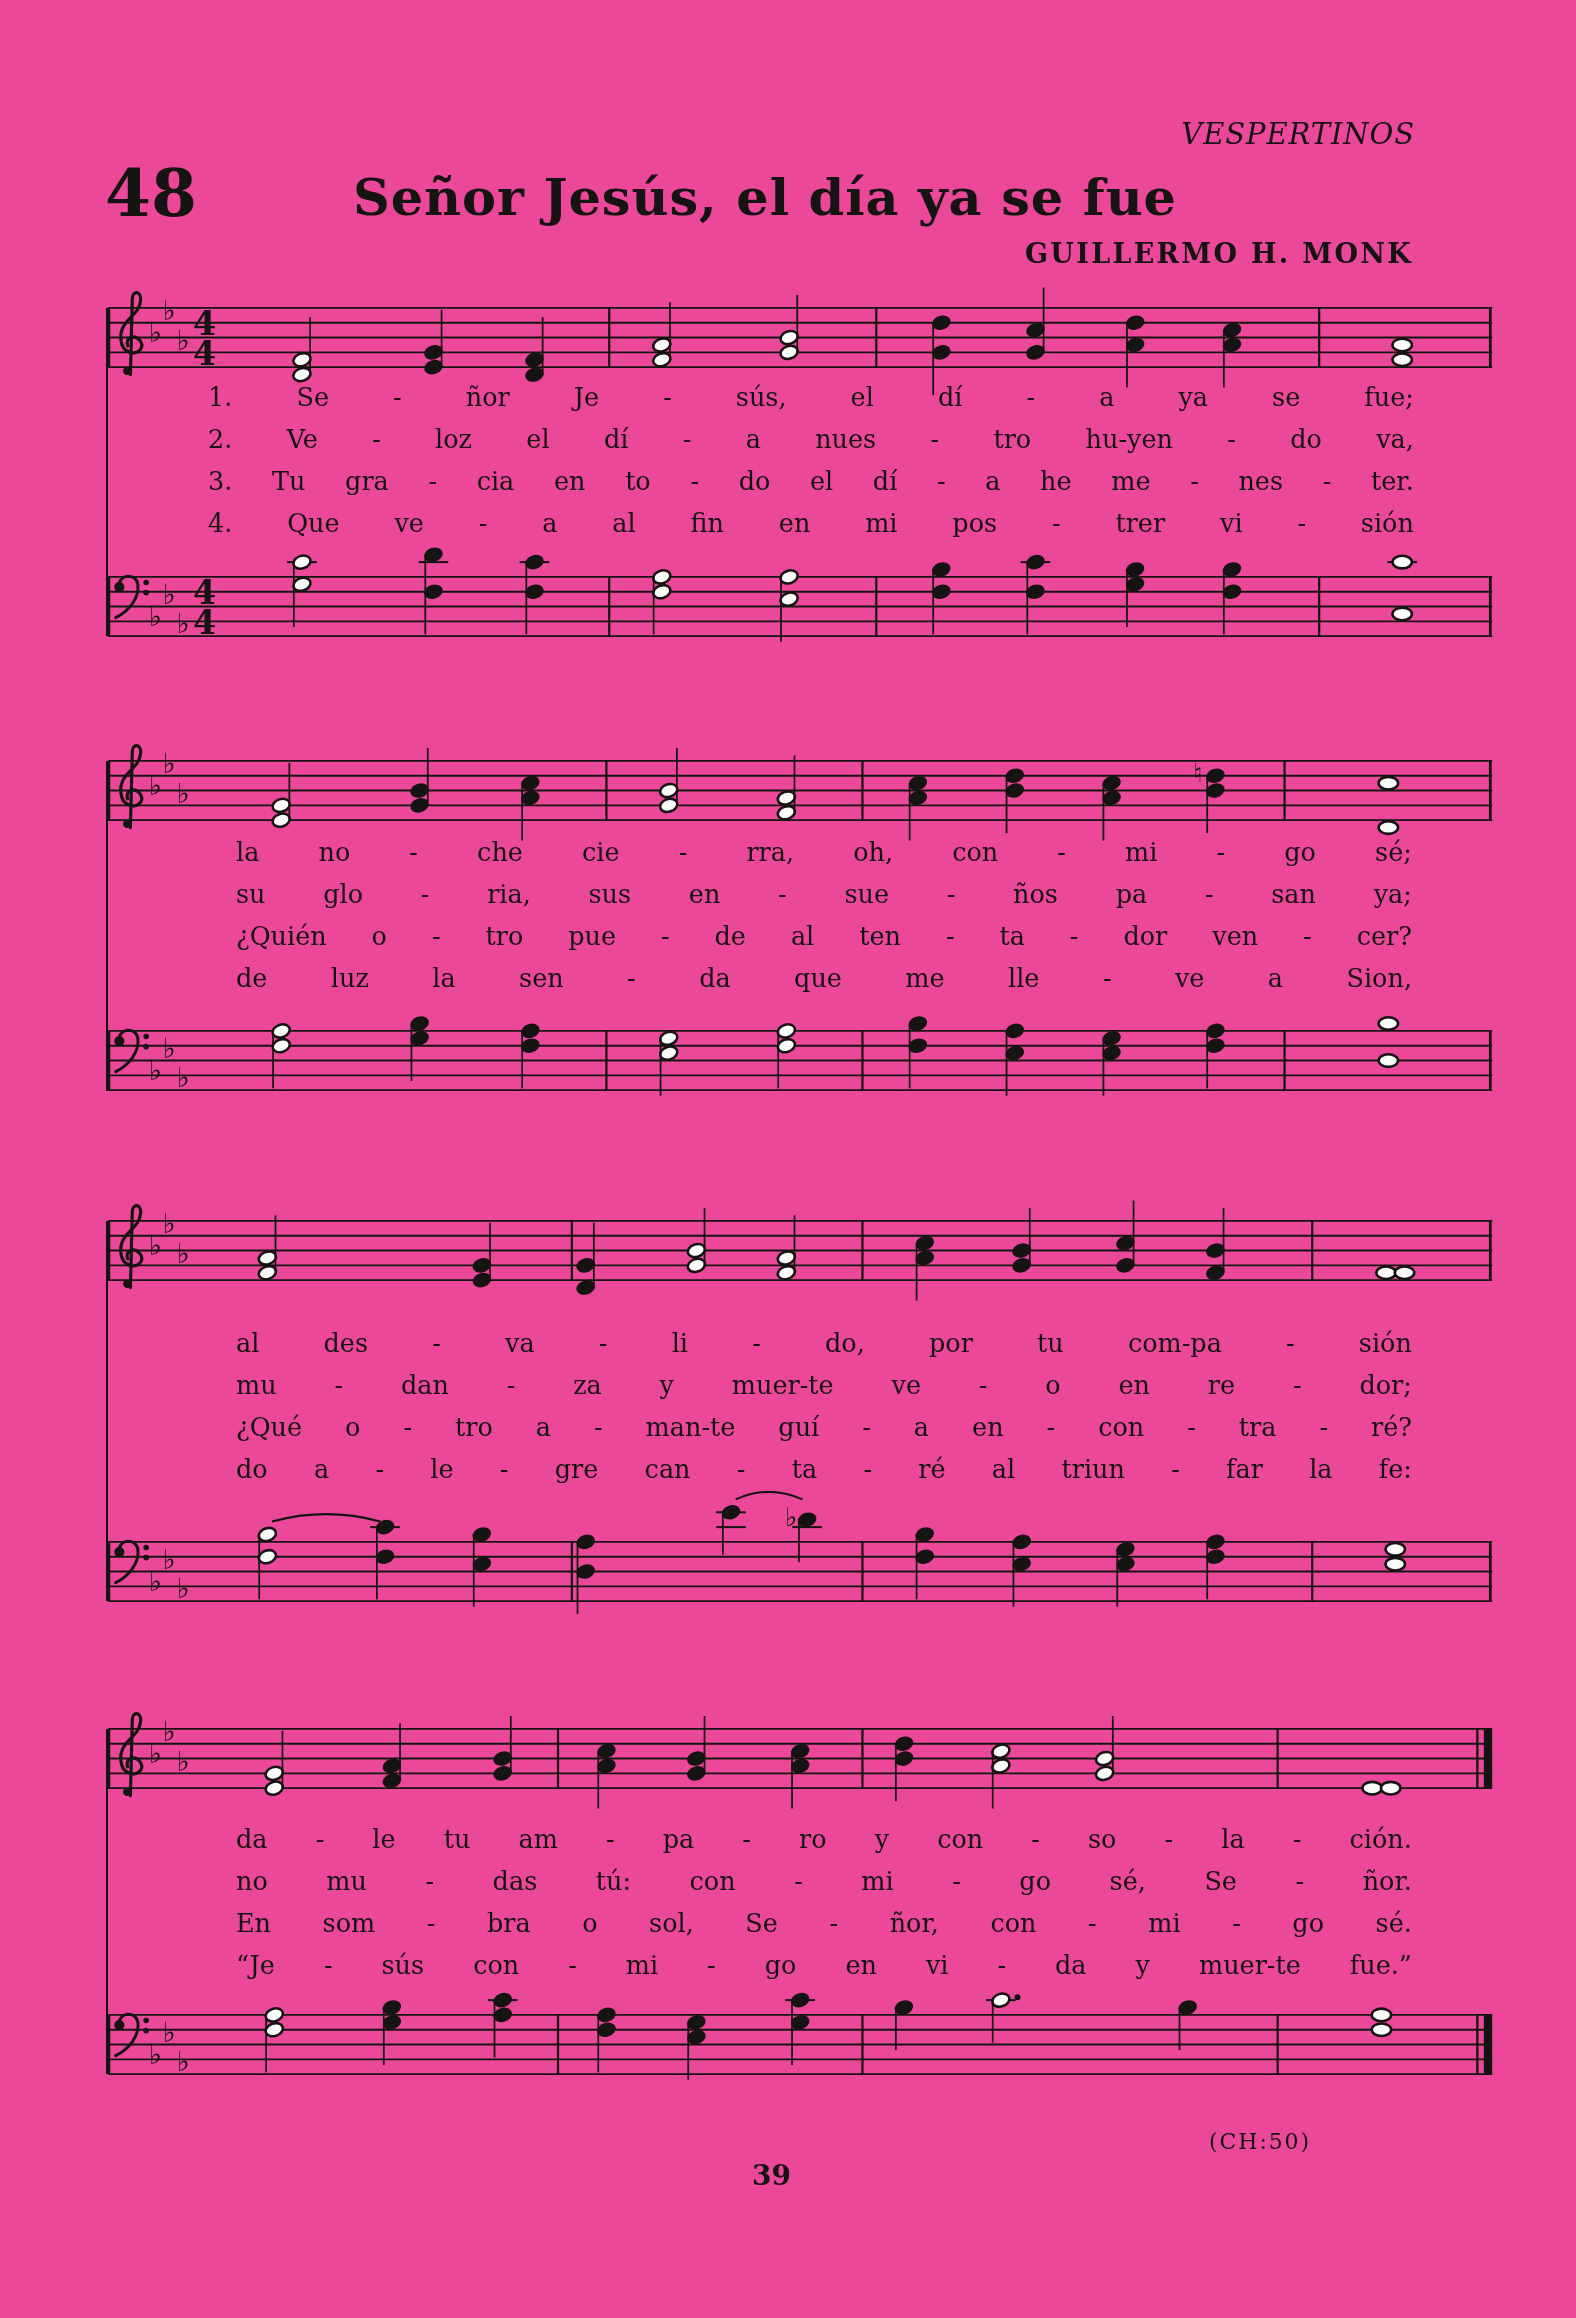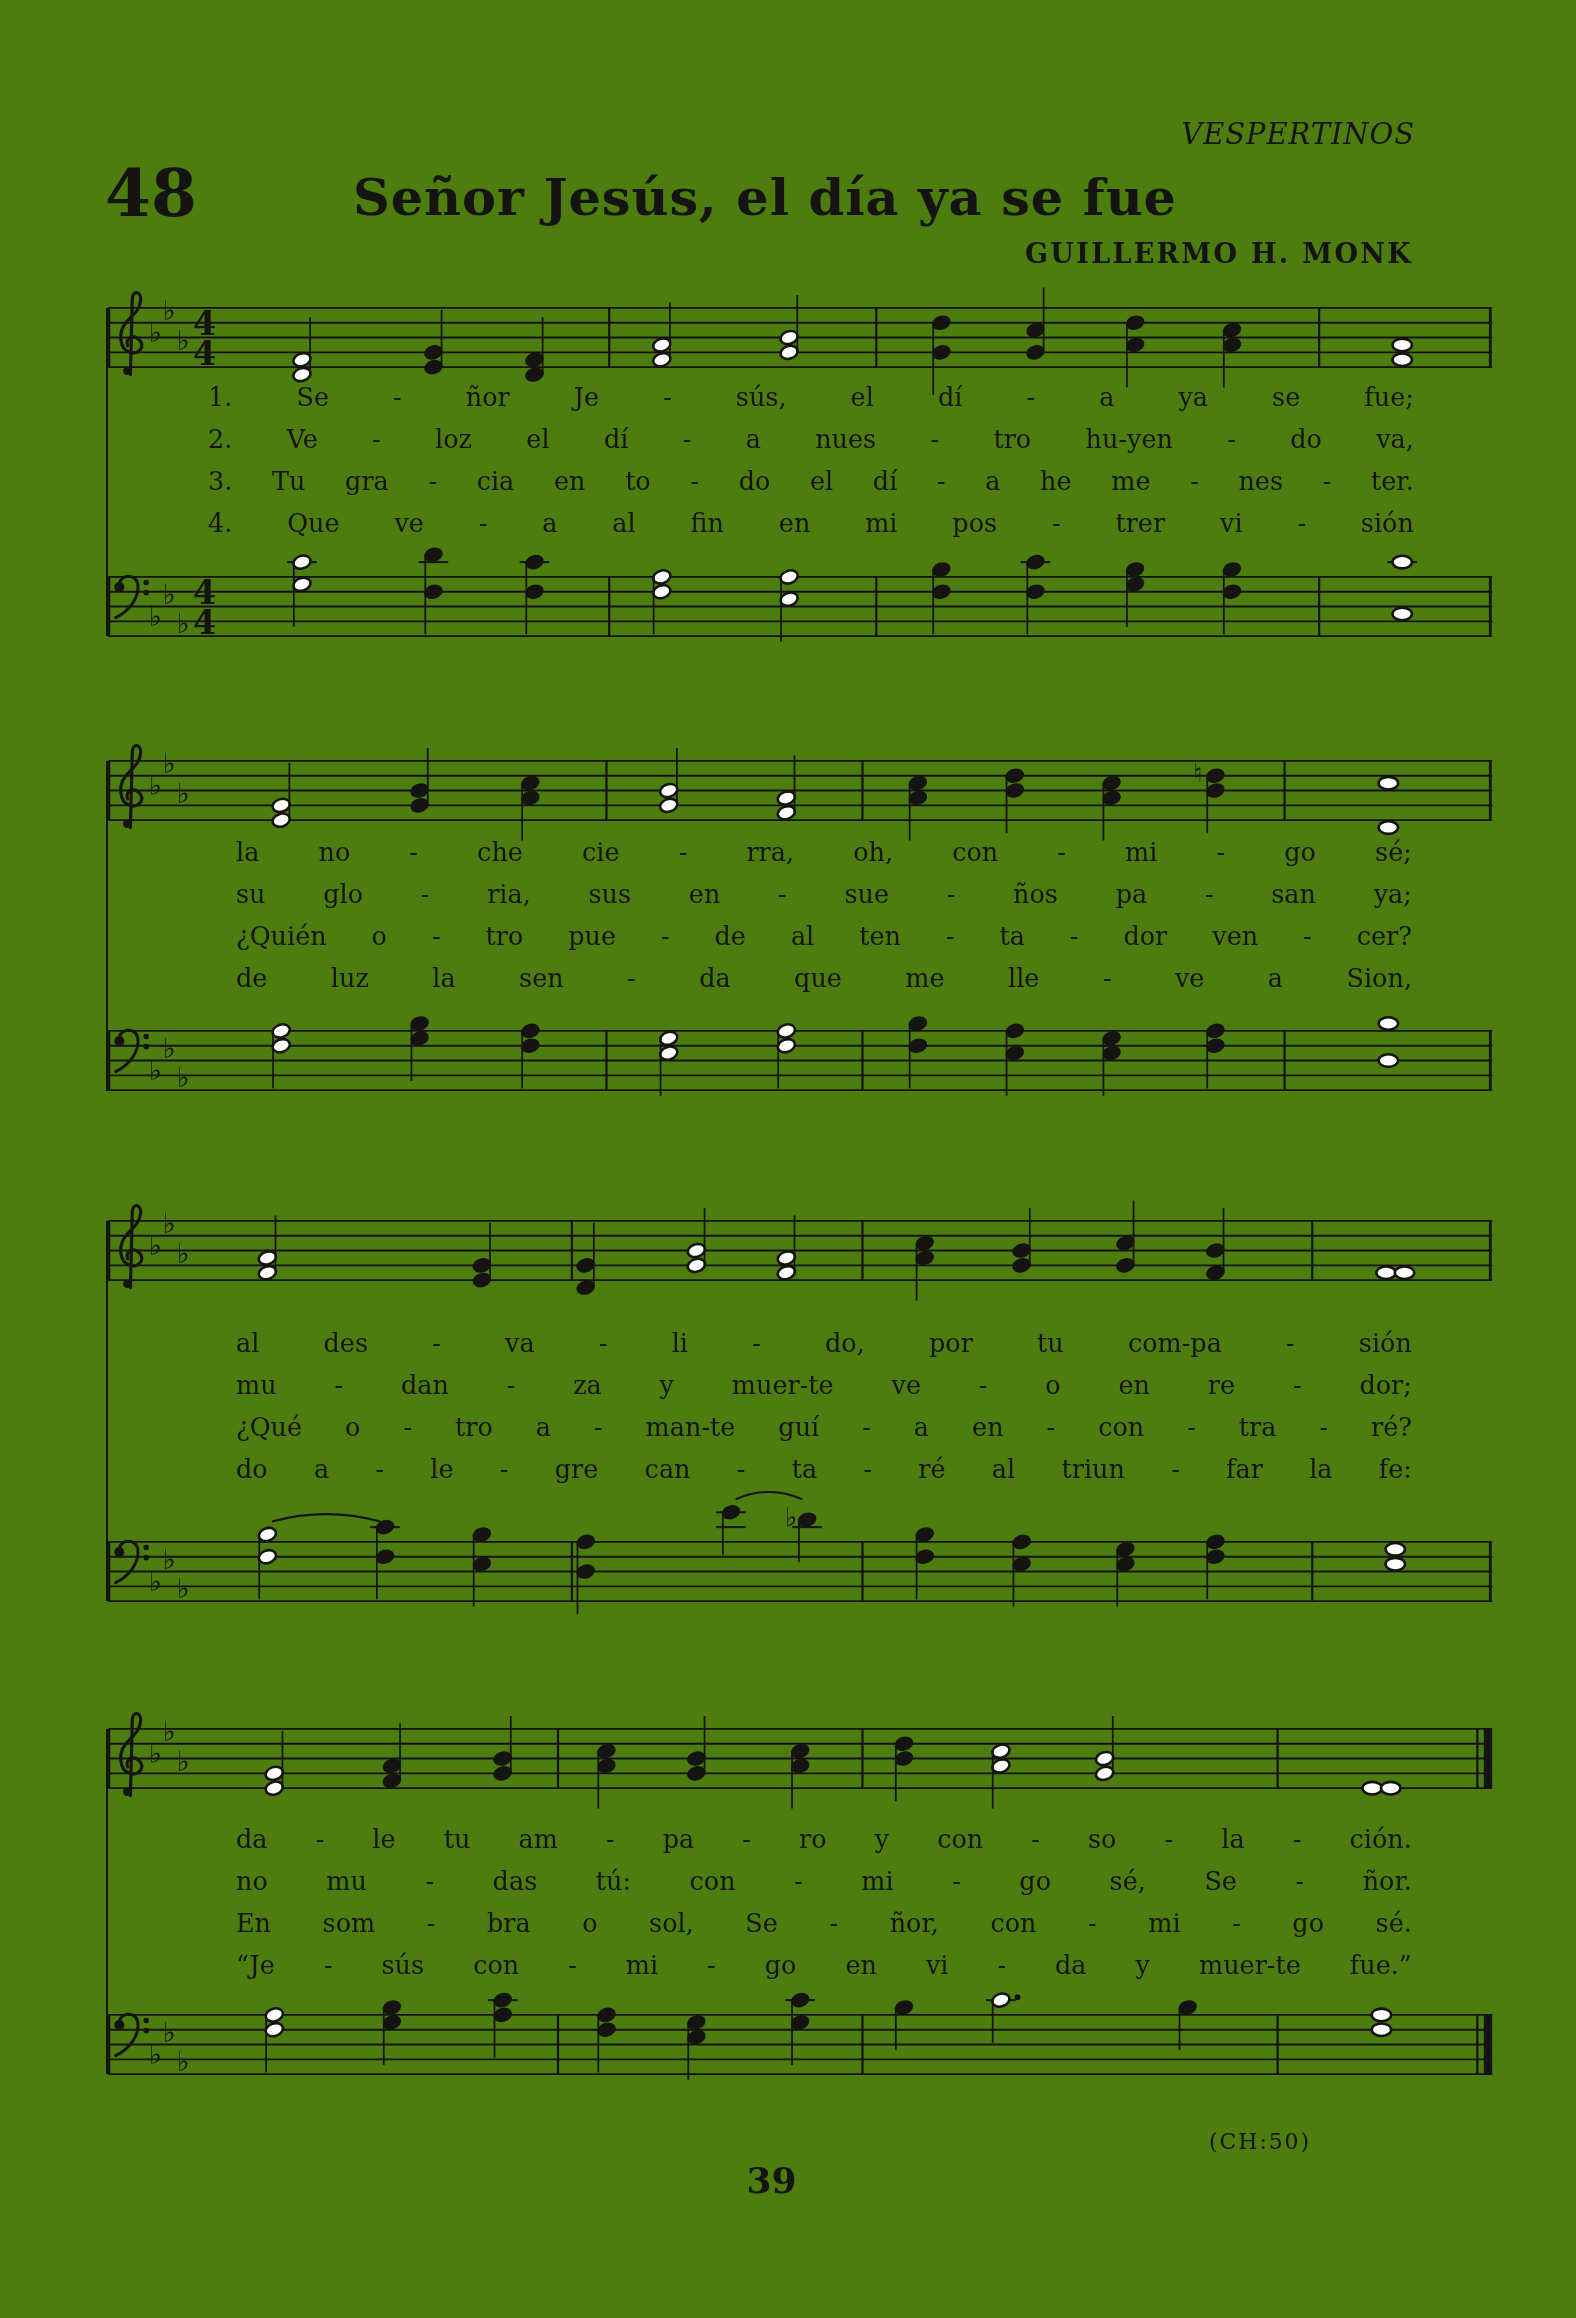--- a/index.html
+++ b/index.html
@@ -1,25 +1,25 @@
 <!DOCTYPE html>
 <html style="font-size:15px"><head>
 <meta charset="utf-8">
 <style>
   html,body{margin:0;padding:0;background:#e8e8e6;}
-  .page{position:relative;width:1577px;height:2319px;background:#4d7c0f;margin:0 auto;
+  .page{position:relative;width:1577px;height:2319px;background:#ec4899;margin:0 auto;
         font-family:"DejaVu Serif","Liberation Serif",serif;color:#161412;overflow:hidden;}
   .hdr-italic{position:absolute;top:117px;right:162px;font-style:italic;font-size:29px;
               letter-spacing:0.9px;}
   .hymn-no{position:absolute;top:160px;left:105px;font-weight:bold;font-size:66px;line-height:1;}
   .title{position:absolute;top:167px;left:0;width:1530px;text-align:center;font-weight:bold;
          font-size:51px;letter-spacing:0.9px;}
   .author{position:absolute;top:238px;right:164px;font-weight:bold;font-size:27px;letter-spacing:2.3px;}
   .footer-ref{position:absolute;top:2129px;right:266px;font-weight:normal;font-size:22px;letter-spacing:1.9px;}
-  .page-no{position:absolute;top:2159px;left:0;width:1543px;text-align:center;font-weight:bold;font-size:36px;}
+  .page-no{position:absolute;top:2159px;left:0;width:1543px;text-align:center;font-weight:bold;font-size:28px;}
   .staff-svg{position:absolute;left:107px;width:1391px;height:162px;}
   .sys-line{position:absolute;left:106px;width:2.3px;background:#161412;}
   .lyrics-block{position:absolute;}
   .lyr-row{height:42px;display:flex;justify-content:space-between;align-items:flex-start;
            font-size:25.5px;white-space:pre;}
   .syll{display:inline-block;}
 </style>
 </head>
 <body>
 

